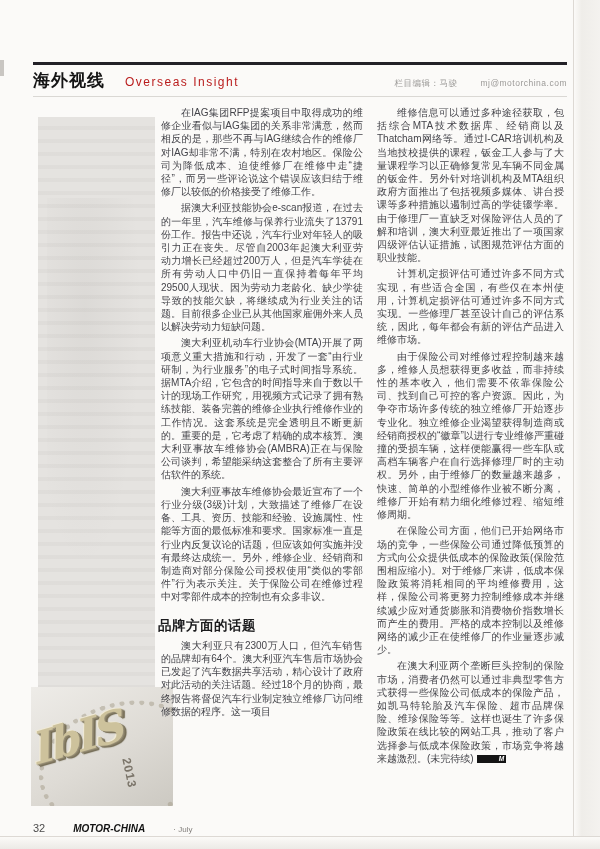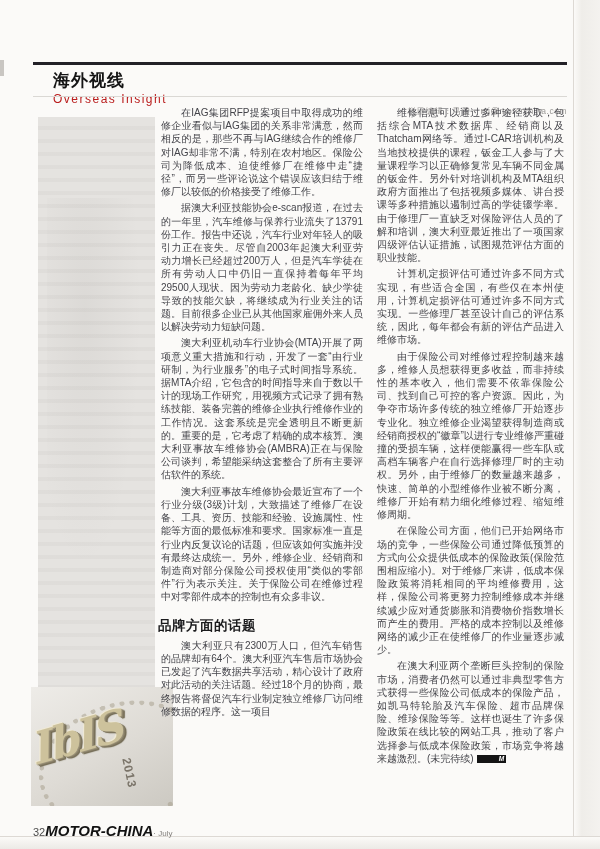--- a/index.html
+++ b/index.html
@@ -11,24 +11,24 @@
   .edge-right{position:absolute;top:0;right:0;width:26px;height:849px;
     background:linear-gradient(90deg,#fbfaf8 0%,#efede9 30%,#f4f2ef 100%);
     border-left:1px solid #ddd9d4;}
   .edge-bottom{position:absolute;left:0;bottom:0;width:600px;height:12px;
     background:linear-gradient(180deg,#fbfaf8 0%,#eceae6 100%);
     border-top:1px solid #ddd9d4;}
   .speck{position:absolute;left:0;top:60px;width:4px;height:16px;background:#c9c6c2;}
 
   
   .rule-top{position:absolute;left:33px;top:62px;width:534px;height:3px;background:#232127;}
-  .header-row{position:absolute;left:33px;top:69px;width:534px;display:flex;align-items:baseline;flex-direction:column;}
+  .header-row{position:absolute;left:33px;top:69px;width:534px;display:flex;align-items:baseline;}
   .title-cn{font-size:17px;font-weight:bold;color:#141414;letter-spacing:1px;}
   .title-en{font-size:12px;color:#b91c1c;margin-left:20px;letter-spacing:1.5px;}
-  .editor{margin-left:auto;font-size:8.5px;color:#9c9a98;letter-spacing:.5px;display:flex;gap:10px;align-items:baseline;}
+  .editor{margin-left:auto;font-size:8.5px;color:#9c9a98;letter-spacing:.5px;display:flex;gap:23px;align-items:baseline;}
   .rule-thin{position:absolute;left:33px;top:96px;width:534px;height:1px;background:#dad8d4;}
 
   
   .sidebar{position:absolute;left:38px;top:117px;width:117px;height:673px;background:#e5e3e0;}
   .sidebar::after{content:"";position:absolute;inset:0;
     background:repeating-linear-gradient(180deg,rgba(120,115,110,0) 0 9px,rgba(120,115,110,.055) 9px 13px);}
   .sidebar::before{content:"";position:absolute;left:8%;top:12%;width:80%;height:55%;
     background:radial-gradient(ellipse at 40% 30%,rgba(110,105,100,.08),rgba(110,105,100,0) 70%);}
 
   
@@ -47,23 +47,23 @@
   .col{position:absolute;top:103px;color:#44444a;font-size:10px;line-height:13.2px;}
   .col-left{left:158px;width:208px;}
   .col-right{left:374px;width:193px;}
   .para{margin:3px;text-indent:2em;text-align:justify;}
   .para.noind{text-indent:0;}
   .sec-h{font-size:13.5px;font-weight:bold;color:#1b1b1d;margin:15px 0 7px 0;letter-spacing:.5px;}
   .endmark{display:inline-block;background:#141414;color:#fff;font-size:6.5px;font-weight:bold;
     font-style:italic;padding:0 2px;height:8px;line-height:8.5px;margin-left:3px;vertical-align:1px;}
 
   
-  .footer{position:absolute;left:33px;top:822px;display:flex;align-items:baseline;gap:0;}
+  .footer{position:absolute;left:33px;top:822px;display:flex;align-items:baseline;gap:28px;}
   .pageno{font-size:11px;color:#4c4c4c;}
-  .maglogo{font-size:15px;font-weight:900;font-style:italic;color:#121212;letter-spacing:0;}
+  .maglogo{font-size:10px;font-weight:900;font-style:italic;color:#121212;letter-spacing:0;}
   .month{font-size:8px;color:#85827e;}
 </style>
 </head>
 <body>
 
 <div class="edge-right"></div>
 <div class="edge-bottom"></div>
 <div class="speck"></div>
 
 <div class="rule-top"></div>

